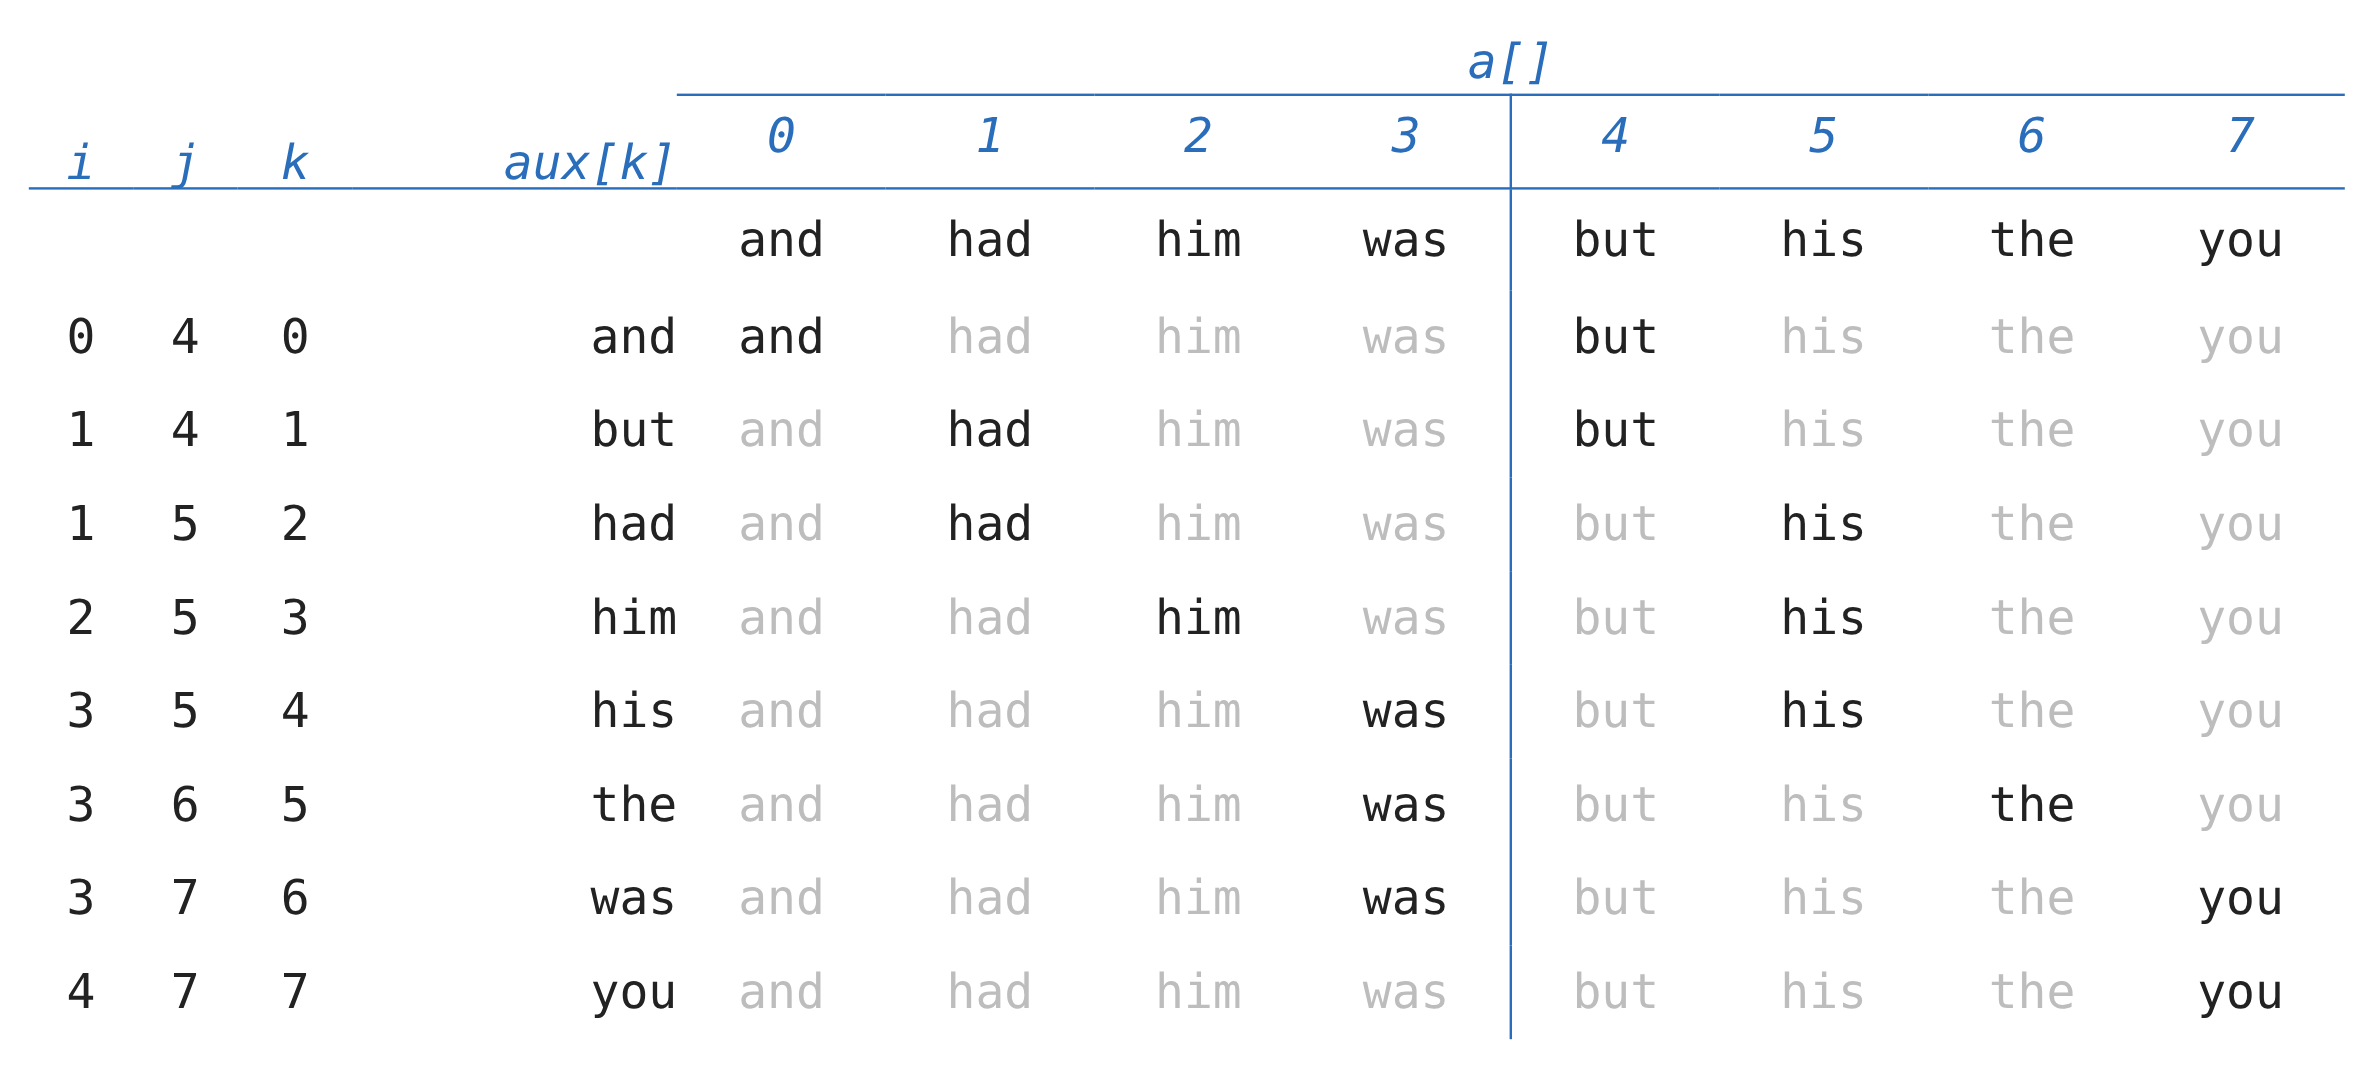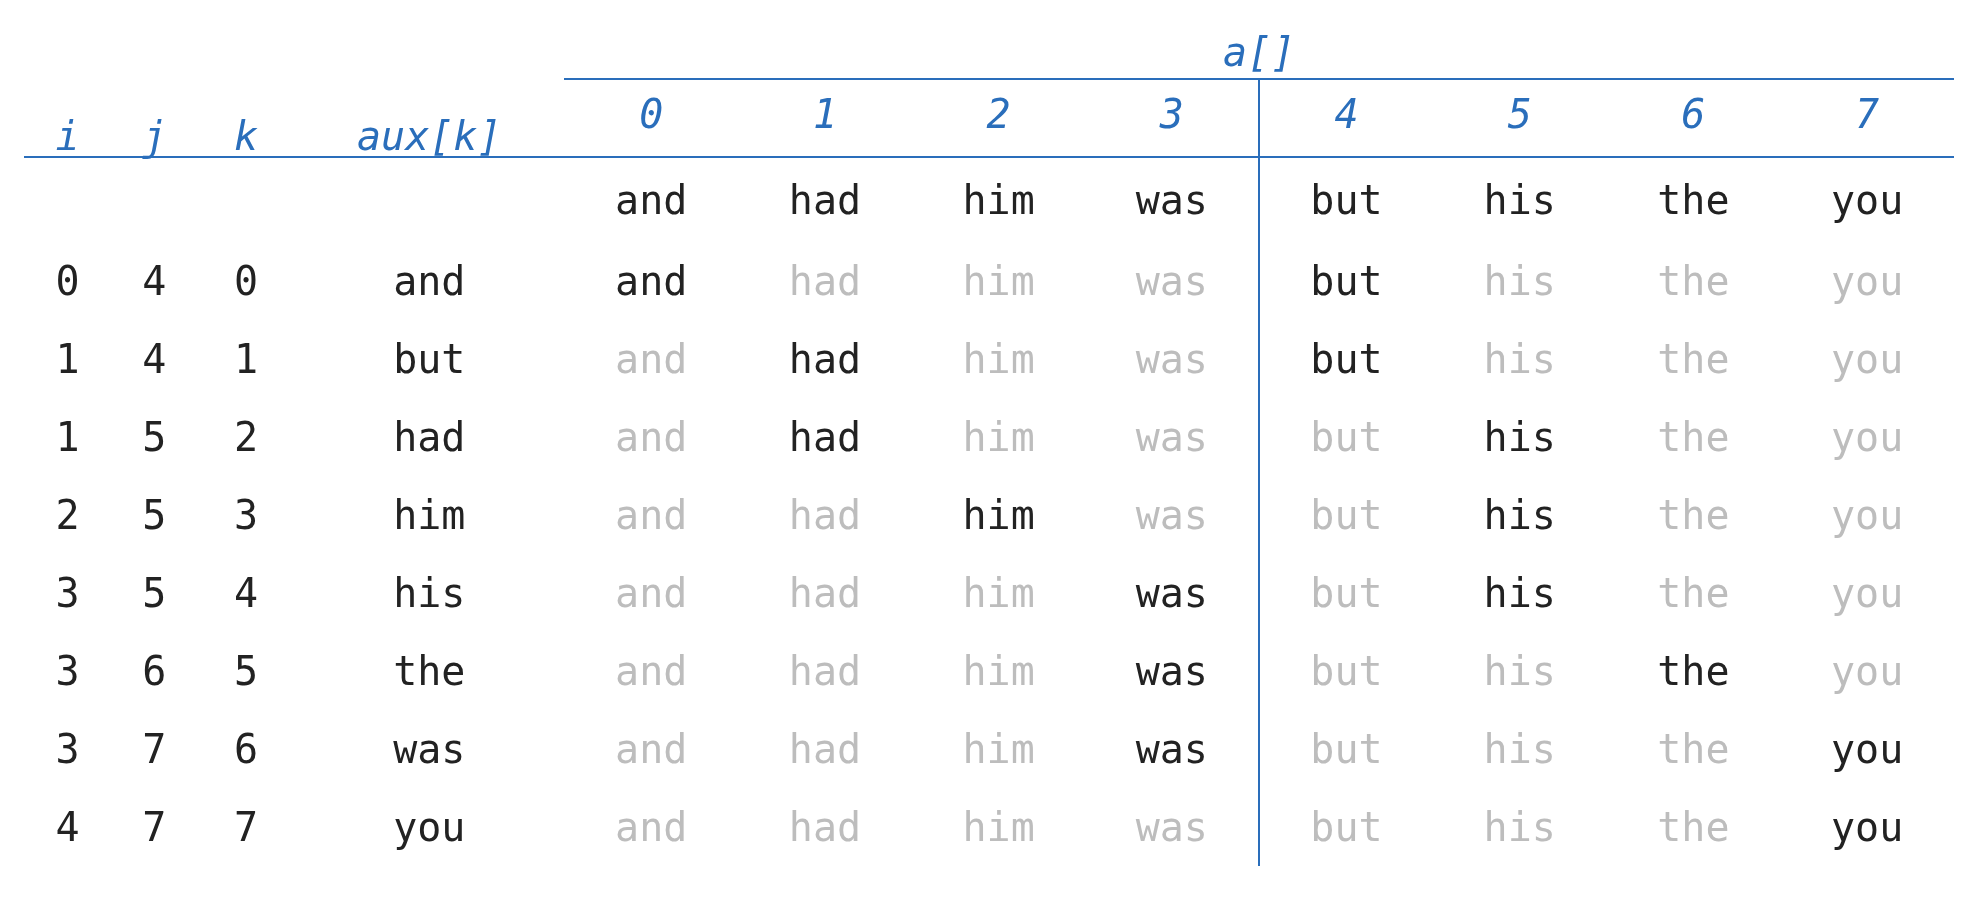--- a/index.html
+++ b/index.html
@@ -29,21 +29,21 @@
   col.c-aux { width: 14%; }
   col.c-arr { width: 9%; }
 
   th, td {
     padding: 0;
     font-weight: normal;
     text-align: center;
     vertical-align: middle;
     height: 78px;
   }
-  td.aux, th.aux { text-align: center; }
+  td.aux, th.aux { text-align: right; }
   .divider-right { border-right: 2px solid #2a6ebb; }
 
   
   tr.hdr1 th.a-label {
     border-bottom: 2px solid #2a6ebb;
     height: 62px;
     padding-bottom: 6px;
   }
   tr.hdr1 th { height: 62px; vertical-align: bottom; }
 

